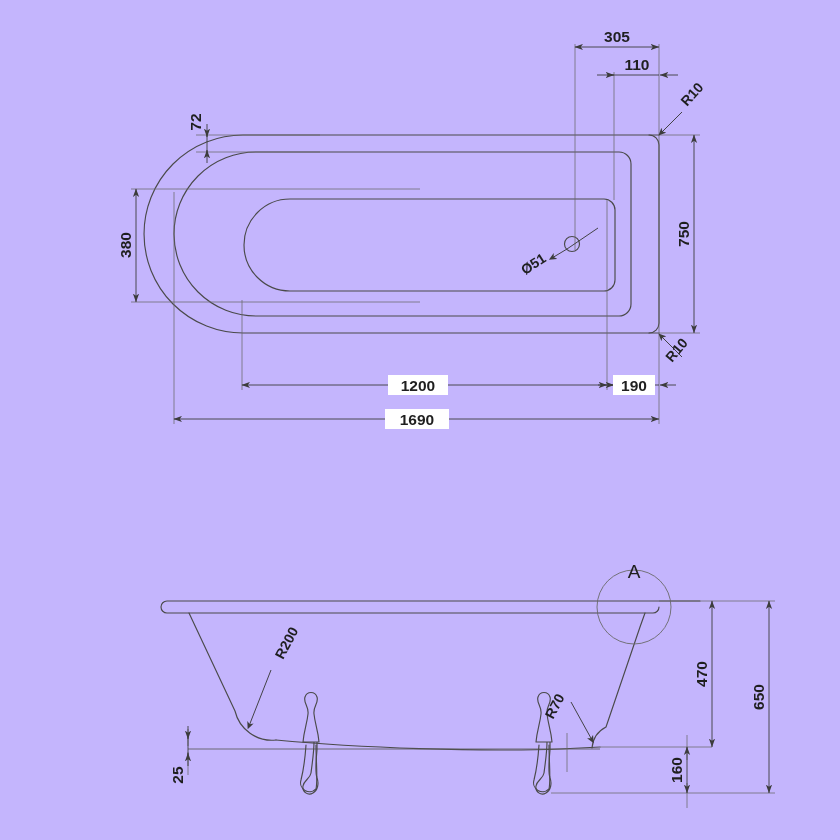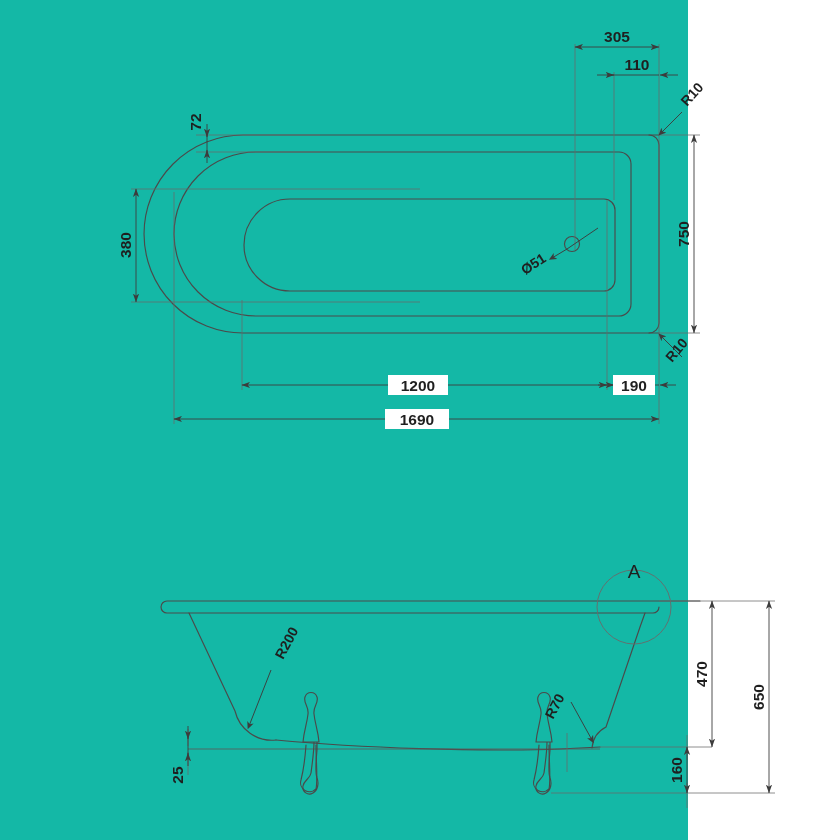--- a/index.html
+++ b/index.html
@@ -9,23 +9,23 @@
     background: #ffffff;
   }
   body {
     width: 840px;
     height: 840px;
     font-family: "Liberation Sans", sans-serif;
     overflow: hidden;
   }
   #drawing-root {
     position: relative;
-    width: 688px;
+    width: 840px;
     height: 840px;
-    background: #14b8a6;
+    background: #c4b5fd;
   }
   svg#cad {
     display: block;
     width: 840px;
     height: 840px;
   }
   .obj {
     fill: none;
     stroke: #4a4a4a;
     stroke-width: 1.15;

